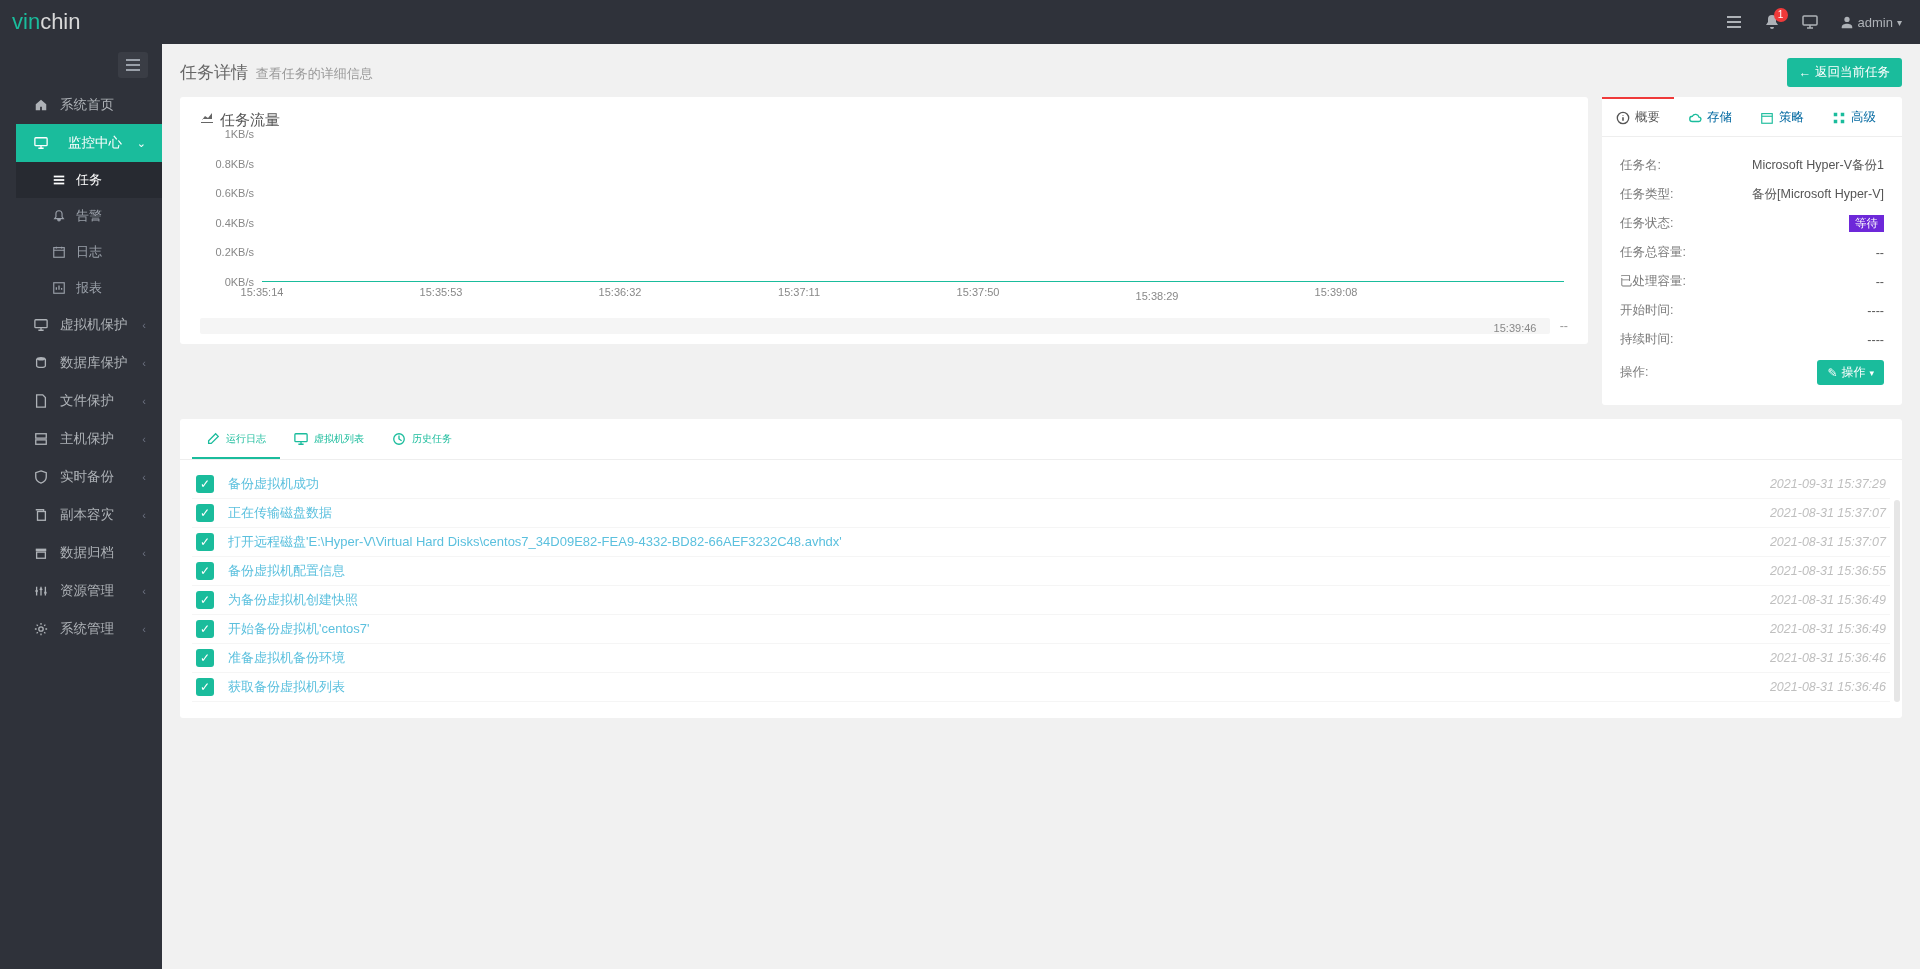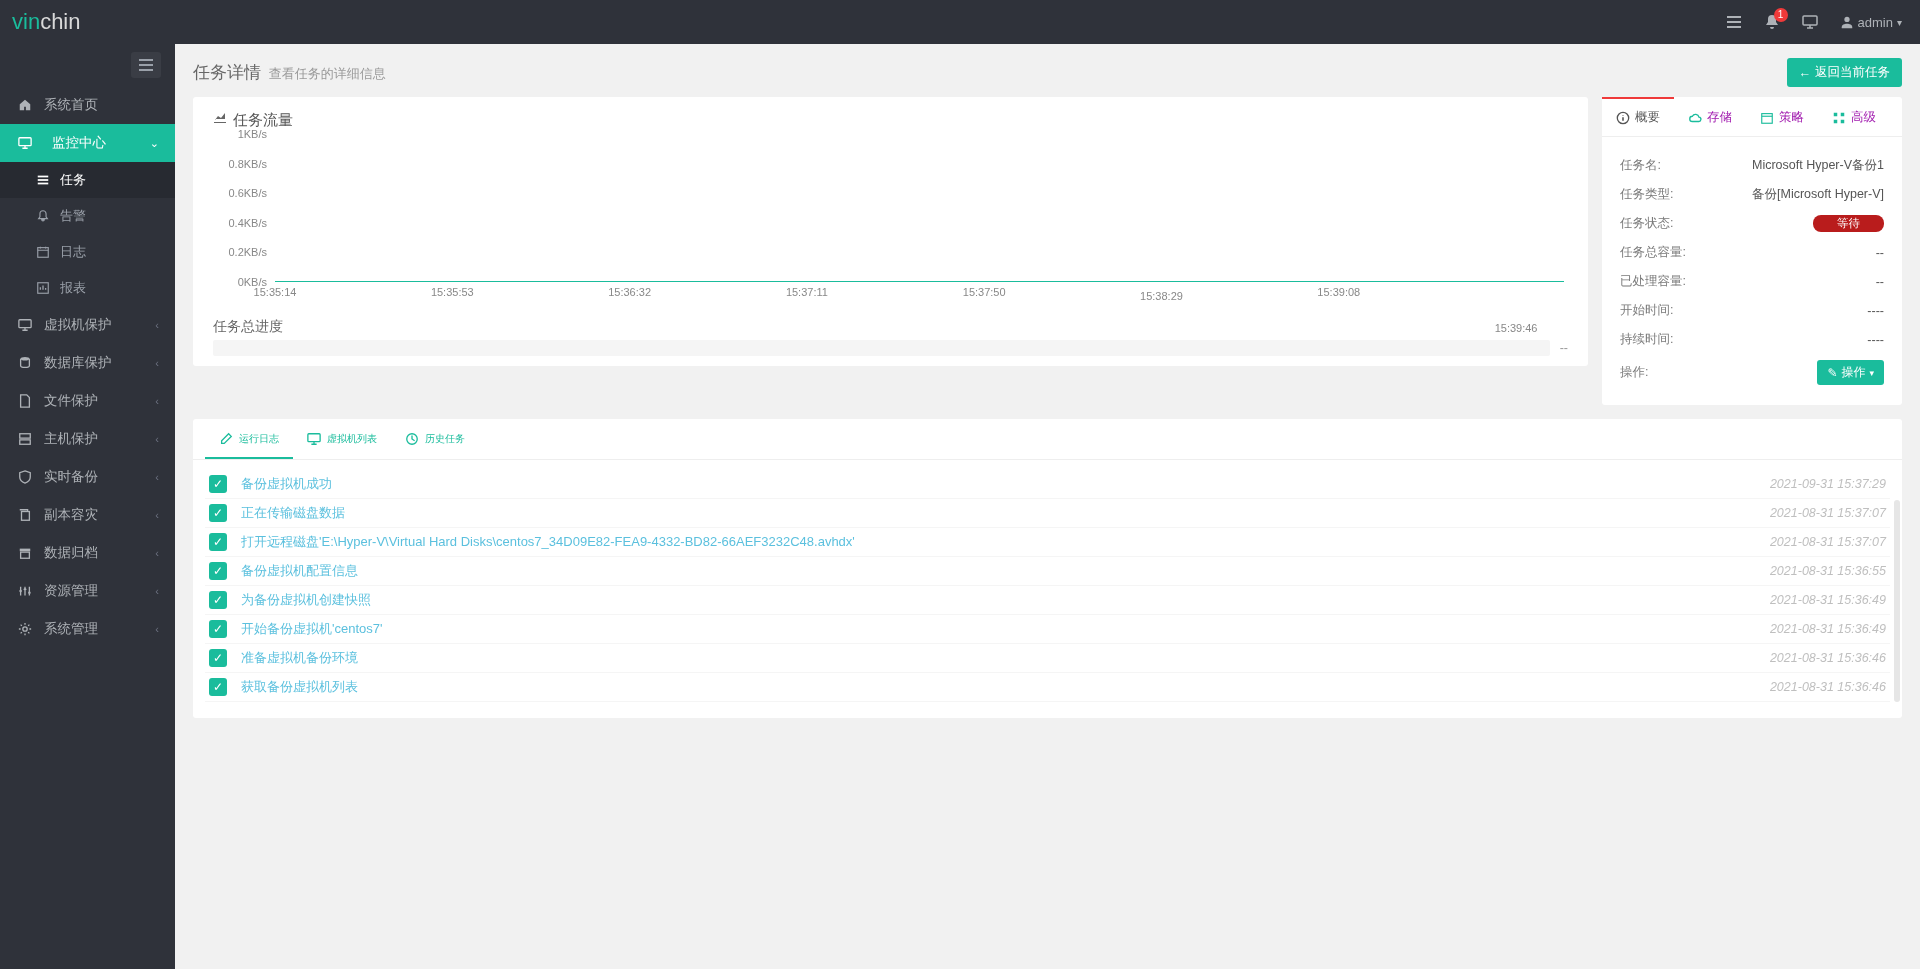--- a/index.html
+++ b/index.html
@@ -5,21 +5,21 @@
 * { box-sizing: border-box; margin: 0; padding: 0; }
 body { font-family: "Helvetica Neue", Helvetica, Arial, "Microsoft YaHei", sans-serif; font-size: 13px; background: #f1f1f1; color: #555; }
 .topbar { height: 44px; background: #2f323a; display: flex; align-items: center; justify-content: space-between; padding: 0 18px 0 12px; }
 .logo { color: #d9d9d9; font-size: 22px; display: flex; align-items: baseline; font-family: Arial, sans-serif; }
 .logo .v { color: #1abc9c; font-weight: 500; }
 .top-right { display: flex; align-items: center; gap: 22px; }
 .top-icon { color: #aeb2b7; font-size: 16px; position: relative; cursor: pointer; }
 .badge-dot { position: absolute; top: -6px; right: -8px; background: #ef3a3a; color: #fff; border-radius: 8px; font-size: 10px; padding: 0 4px; line-height: 14px; min-width: 14px; text-align:center;}
 .user-box { color: #aeb2b7; font-size: 13px; cursor: pointer; display: flex; align-items: center; gap: 4px; }
 .wrap { display: flex; height: calc(100vh - 44px); }
-.sidebar { width: 175px; background: #2f323a; overflow-y: auto; flex-shrink: 0; }
+.sidebar { width: 162px; background: #2f323a; overflow-y: auto; flex-shrink: 0; padding-left: 16px; }
 .collapse-row { text-align: right; padding: 8px 14px; }
 .collapse-box { display:inline-flex; width:30px; height:26px; background:#3a3d45; border-radius:3px; align-items:center; justify-content:center;color:#9aa0a9;cursor:pointer;}
 .menu-item { display: flex; align-items: center; padding: 10px 16px; color: #aeb2b7; cursor: pointer; position: relative; font-size: 13.5px; }
 .menu-item .chev { margin-left: auto; font-size: 11px; color: #6c7280; }
 .menu-item.active { background: #1abc9c; color: #fff; gap: 8px; }
 .menu-item.active .chev { color: #fff; }
 .menu-icon { width: 18px; display: inline-flex; justify-content: center; margin-right: 10px; font-size: 14px; }
 .sub-item { display: flex; align-items: center; padding: 9px 16px 9px 36px; color: #9aa0a9; cursor: pointer; font-size: 13px; }
 .sub-item.active { background: #272a31; color: #fff; }
 .sub-icon { width: 16px; margin-right: 8px; font-size: 12px; text-align:center;}
@@ -27,27 +27,27 @@
 .page-header { display: flex; align-items: center; justify-content: space-between; margin-bottom: 10px; }
 .page-title { font-size: 17px; color: #666; font-weight: 400; }
 .page-sub { font-size: 13px; color: #9a9a9a; margin-left: 4px; }
 .btn-teal { background: #1abc9c; color: #fff; border-radius: 3px; padding: 6px 12px; font-size: 12.5px; border: none; cursor: pointer; display:inline-flex;align-items:center;gap:4px;}
 .btn-teal-sm { background: #1abc9c; color: #fff; border-radius: 3px; padding: 4px 10px; font-size: 12px; border: none; cursor: pointer; display:inline-flex;align-items:center;gap:4px;}
 .row-flex { display: flex; gap: 14px; align-items: flex-start; }
 .card { background: #fff; border-radius: 3px; }
 .card-left { flex: 1; padding: 14px 20px 10px; }
 .card-right { width: 300px; }
 .tab-bar { border-bottom: 1px solid #eee; display: flex; }
-.tab { padding: 10px 14px; font-size: 12.5px; color: #a21caf; display:flex;align-items:center;gap:5px; cursor:pointer; border-top:2px solid transparent;}
+.tab { padding: 10px 14px; font-size: 12.5px; color: #0369a1; display:flex;align-items:center;gap:5px; cursor:pointer; border-top:2px solid transparent;}
 .tab.active { border-top: 2px solid #ef3a3a; color: #555;}
 .info-body { padding: 14px 18px; }
 .info-row { display: flex; justify-content: space-between; align-items: center; padding: 6px 0; font-size: 12.5px; }
 .info-label { color: #7a7a7a; }
 .info-val { color: #555; }
-.badge-wait { background: #b91c1c; color: #fff; border-radius: 8px; padding: 1px 24px; font-size: 11.5px; }
+.badge-wait { background: #6d28d9; color: #fff; border-radius: 0; padding: 1px 6px; font-size: 11.5px; }
 .chart-title { font-size: 15px; color: #555; display: flex; gap: 6px; margin-bottom: 4px; }
 .chart-box { position: relative; height: 170px; margin-left: 6px; }
 .chart-y { font-size: 11px; color: #888; position:absolute; right:calc(100% - 48px); }
 .chart-grid { position:absolute; left:56px; right:4px; top:0; bottom:22px; border-bottom:1px solid #ddd;}
 .chart-line { position:absolute; left:56px; right:4px; border-bottom: 1.5px solid #1abc9c; }
 .chart-x { position:absolute; font-size:11px; color:#888; transform:translateX(-50%);}
 .progress-sec { margin-top: 14px; }
 .progress-bar-wrap { display:flex; align-items:center; gap:10px; margin-top:4px;}
 .progress-bar { flex:1; height:16px; background:#f5f5f5; border-radius:2px; }
 .progress-val { color:#999; font-size:12.5px;}
@@ -293,21 +293,20 @@
             <div class="chart-x" style="left: calc(0% + 56px); top: 152px;">15:35:14</div>
             <div class="chart-x" style="left: calc(13.1429% + 56px); top: 152px;">15:35:53</div>
             <div class="chart-x" style="left: calc(26.2857% + 56px); top: 152px;">15:36:32</div>
             <div class="chart-x" style="left: calc(39.4286% + 56px); top: 152px;">15:37:11</div>
             <div class="chart-x" style="left: calc(52.5714% + 56px); top: 152px;">15:37:50</div>
             <div class="chart-x" style="left: calc(65.7143% + 56px); top: 156px;">15:38:29</div>
             <div class="chart-x" style="left: calc(78.8571% + 56px); top: 152px;">15:39:08</div>
             <div class="chart-x" style="left: calc(92% + 56px); top: 152px; margin-top: 36px;">15:39:46</div>
           </div>
       <div class="progress-sec">
-        <div style="color:#666;font-size:14px;">任务总进度</div>
         <div class="progress-bar-wrap">
           <div class="progress-bar"></div>
           <span class="progress-val">--</span>
         </div>
       </div>
     </div>
 
     <div class="card card-right">
       <div class="tab-bar" id="ov-tabs">
             <div class="tab active">

